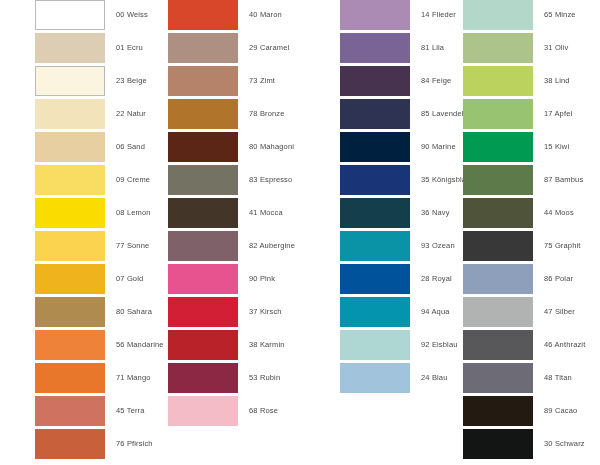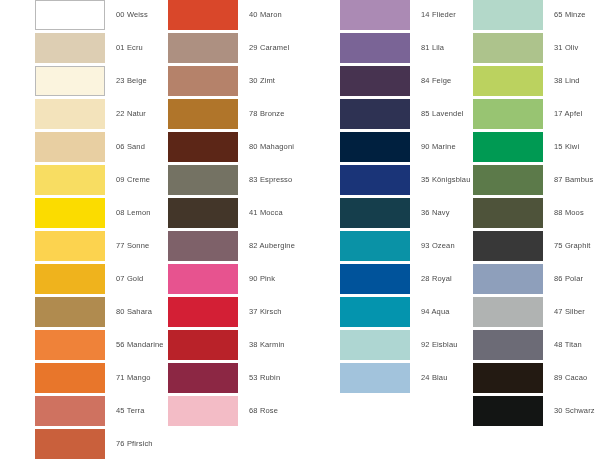--- a/index.html
+++ b/index.html
@@ -19,21 +19,21 @@
     height: 465px;
   }
   .column {
     position: absolute;
     top: 0;
     height: 465px;
   }
   .col-0 { left: 35px;  }
   .col-1 { left: 168px; }
   .col-2 { left: 340px; }
-  .col-3 { left: 473px; }
+  .col-3 { left: 463px; }
 
   .swatch-row {
     position: relative;
     height: 30px;
     margin-bottom: 3px;
     display: flex;
     align-items: center;
   }
   .swatch-chip {
     width: 70px;
@@ -119,21 +119,21 @@
       <div class="swatch-row">
         <div class="swatch-chip" style="background-color: rgb(217, 71, 42);"></div>
         <div class="swatch-label">40 Maron</div>
       </div>
       <div class="swatch-row">
         <div class="swatch-chip" style="background-color: rgb(173, 144, 129);"></div>
         <div class="swatch-label">29 Caramel</div>
       </div>
       <div class="swatch-row">
         <div class="swatch-chip" style="background-color: rgb(181, 130, 106);"></div>
-        <div class="swatch-label">30 Zimt</div>
+        <div class="swatch-label">73 Zimt</div>
       </div>
       <div class="swatch-row">
         <div class="swatch-chip" style="background-color: rgb(176, 117, 42);"></div>
         <div class="swatch-label">78 Bronze</div>
       </div>
       <div class="swatch-row">
         <div class="swatch-chip" style="background-color: rgb(92, 38, 23);"></div>
         <div class="swatch-label">80 Mahagoni</div>
       </div>
       <div class="swatch-row">
@@ -239,33 +239,37 @@
       <div class="swatch-row">
         <div class="swatch-chip" style="background-color: rgb(0, 154, 83);"></div>
         <div class="swatch-label">15 Kiwi</div>
       </div>
       <div class="swatch-row">
         <div class="swatch-chip" style="background-color: rgb(92, 122, 74);"></div>
         <div class="swatch-label">87 Bambus</div>
       </div>
       <div class="swatch-row">
         <div class="swatch-chip" style="background-color: rgb(78, 83, 58);"></div>
-        <div class="swatch-label">88 Moos</div>
+        <div class="swatch-label">44 Moos</div>
       </div>
       <div class="swatch-row">
         <div class="swatch-chip" style="background-color: rgb(56, 56, 56);"></div>
         <div class="swatch-label">75 Graphit</div>
       </div>
       <div class="swatch-row">
         <div class="swatch-chip" style="background-color: rgb(142, 159, 187);"></div>
         <div class="swatch-label">86 Polar</div>
       </div>
       <div class="swatch-row">
         <div class="swatch-chip" style="background-color: rgb(176, 179, 178);"></div>
         <div class="swatch-label">47 Silber</div>
+      </div>
+      <div class="swatch-row">
+        <div class="swatch-chip" style="background-color: rgb(88, 88, 90);"></div>
+        <div class="swatch-label">46 Anthrazit</div>
       </div>
       <div class="swatch-row">
         <div class="swatch-chip" style="background-color: rgb(108, 107, 118);"></div>
         <div class="swatch-label">48 Titan</div>
       </div>
       <div class="swatch-row">
         <div class="swatch-chip" style="background-color: rgb(35, 26, 18);"></div>
         <div class="swatch-label">89 Cacao</div>
       </div>
       <div class="swatch-row">

